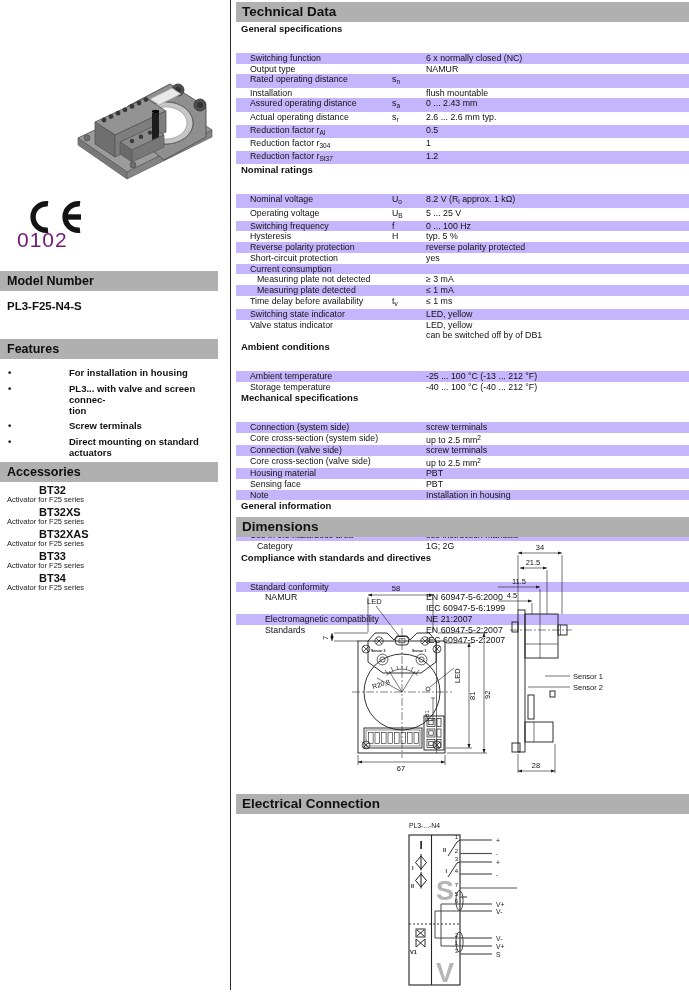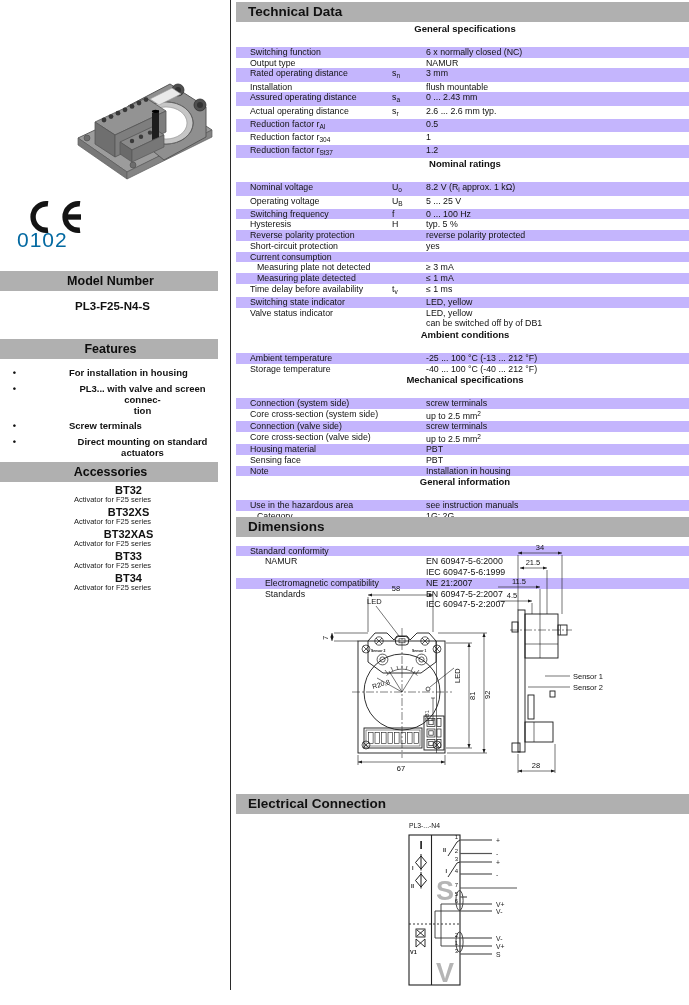--- a/index.html
+++ b/index.html
@@ -4,40 +4,40 @@
 <style>
   html,body{margin:0;padding:0;background:#fff;}
   .page{position:relative;width:689px;height:1005px;background:#fff;overflow:hidden;
         font-family:"Liberation Sans",sans-serif;color:#111;}
   .divider{position:absolute;left:230px;top:0;width:1.3px;height:990px;background:#2b2b2b;}
 
   
   .left{position:absolute;left:0;top:0;width:218px;height:1005px;}
   .product-svg{position:absolute;left:0;top:10px;}
   .ce-svg{position:absolute;left:18px;top:200px;}
-  .ce-num{position:absolute;left:17px;top:228px;font-size:21px;letter-spacing:1px;color:#0369a1;}
-  .left-sections{position:absolute;left:0;top:271px;width:218px;text-align:center;}
+  .ce-num{position:absolute;left:17px;top:228px;font-size:21px;letter-spacing:1px;color:#701a75;}
+  .left-sections{position:absolute;left:0;top:271px;width:218px;}
   .bar{background:#b0b0b0;color:#0d0d0d;font-weight:bold;font-size:12.5px;
        padding:3px 4px 3px 7px;line-height:14px;}
   .model-value{font-weight:bold;font-size:11.5px;margin:9px 0 27px 7px;}
   .bar-gap{}
   ul.features{list-style:none;margin:8px 0 2px 0;padding:0 2px 0 8px;}
   ul.features li{display:flex;font-weight:bold;font-size:9.5px;line-height:11px;margin-bottom:4.5px;}
   ul.features .blt{width:13px;flex:none;}
   ul.features .ftxt{white-space:pre-line;margin-left:48px;}
   .acc-name{font-weight:bold;font-size:11px;margin:4px 0 0 7px;line-height:9px;padding-left:32px;}
   .acc-desc{font-size:7.5px;margin:1px 0 0 7px;line-height:8px;color:#1a1a1a;}
 
   
   .right{position:absolute;left:236px;top:0;width:453px;height:1005px;}
   .rbar{position:absolute;left:0;right:0;background:#b0b0b0;font-weight:bold;font-size:13.5px;
-        padding:3px 0 3px 12px;line-height:14px;}
+        padding:3px 0 3px 6px;line-height:14px;}
   #bar-tech{top:2px;} #bar-dim{top:517px;} #bar-elec{top:794px;}
   #tech-table{position:absolute;top:23px;left:0;right:0;}
-  .t-section{font-weight:bold;font-size:9.5px;line-height:12px;height:24px;padding-left:5px;text-align:center;}
+  .t-section{font-weight:bold;font-size:9.5px;line-height:12px;height:30px;padding-left:5px;}
   .t-row{display:flex;font-size:8.8px;line-height:10.7px;}
   .t-row.odd{background:#c4b5fd;}
   .c1{margin-left:14px;width:142px;flex:none;}
   .t-row.i2 .c1{margin-left:21px;width:135px;}
   .t-row.i3 .c1{margin-left:29px;width:127px;}
   .c2{width:34px;flex:none;}
   .c3{flex:1;}
   sub{font-size:6.5px;vertical-align:-1.5px;}
   sup{font-size:6.5px;vertical-align:2.5px;}
   #dim-svg{position:absolute;top:540px;left:0;}
@@ -158,21 +158,20 @@
           <span class="c3">6 x normally closed (NC)</span>
         </div>
         <div class="t-row">
           <span class="c1">Output type</span>
           <span class="c2"></span>
           <span class="c3">NAMUR</span>
         </div>
         <div class="t-row odd">
           <span class="c1">Rated operating distance</span>
           <span class="c2">s<sub>n</sub></span>
-          <span class="c3">3 mm</span>
         </div>
         <div class="t-row">
           <span class="c1">Installation</span>
           <span class="c2"></span>
           <span class="c3">flush mountable</span>
         </div>
         <div class="t-row odd">
           <span class="c1">Assured operating distance</span>
           <span class="c2">s<sub>a</sub></span>
           <span class="c3">0 ... 2.43 mm</span>

